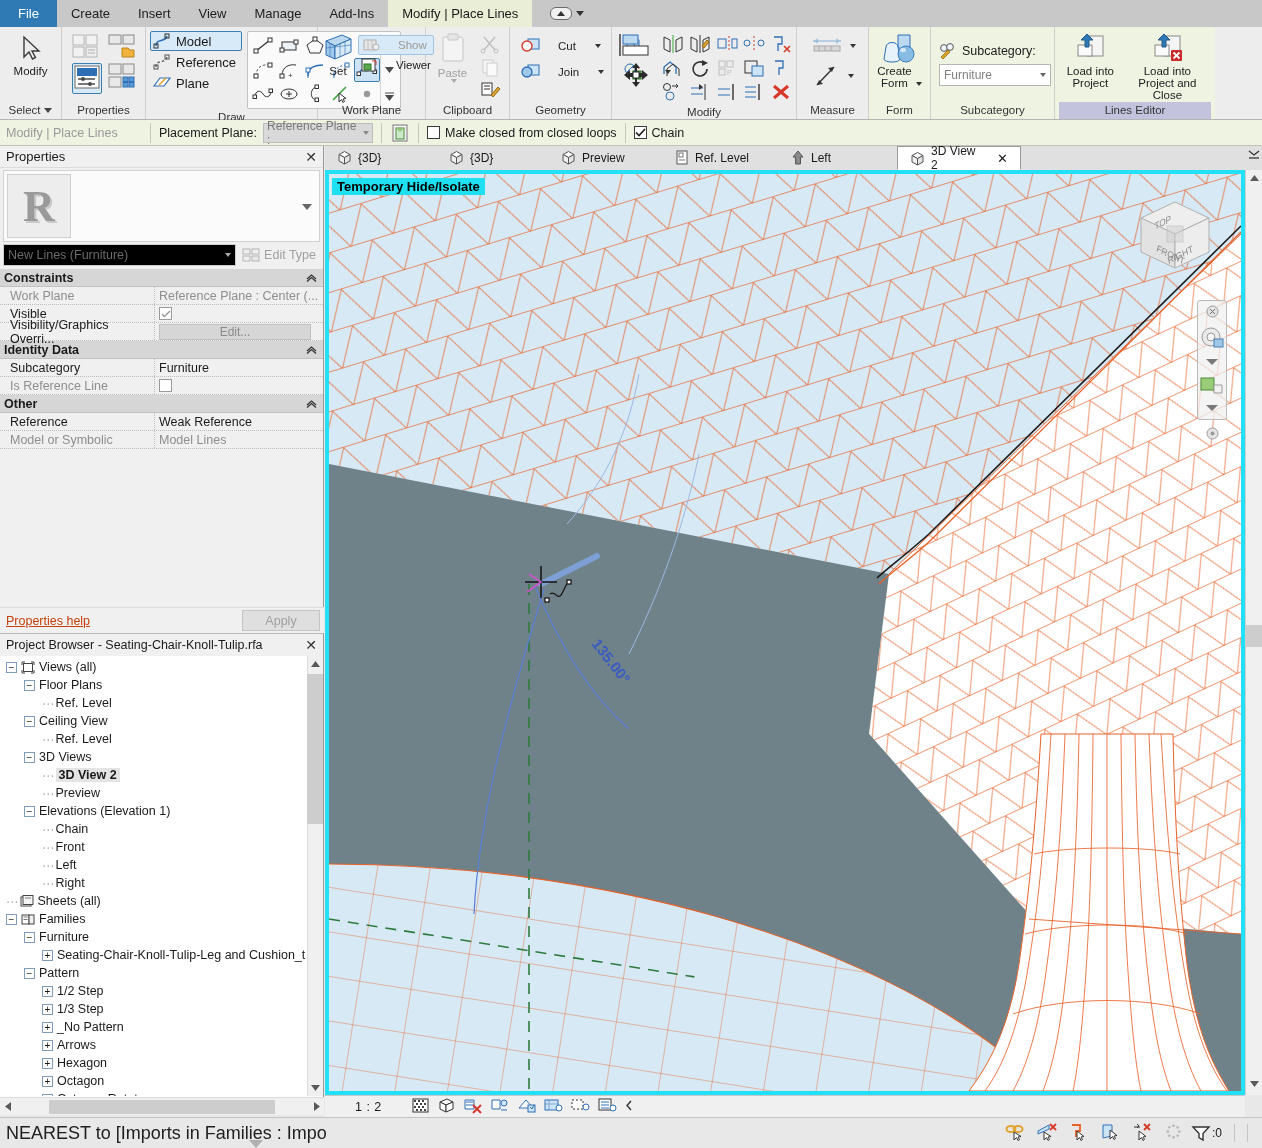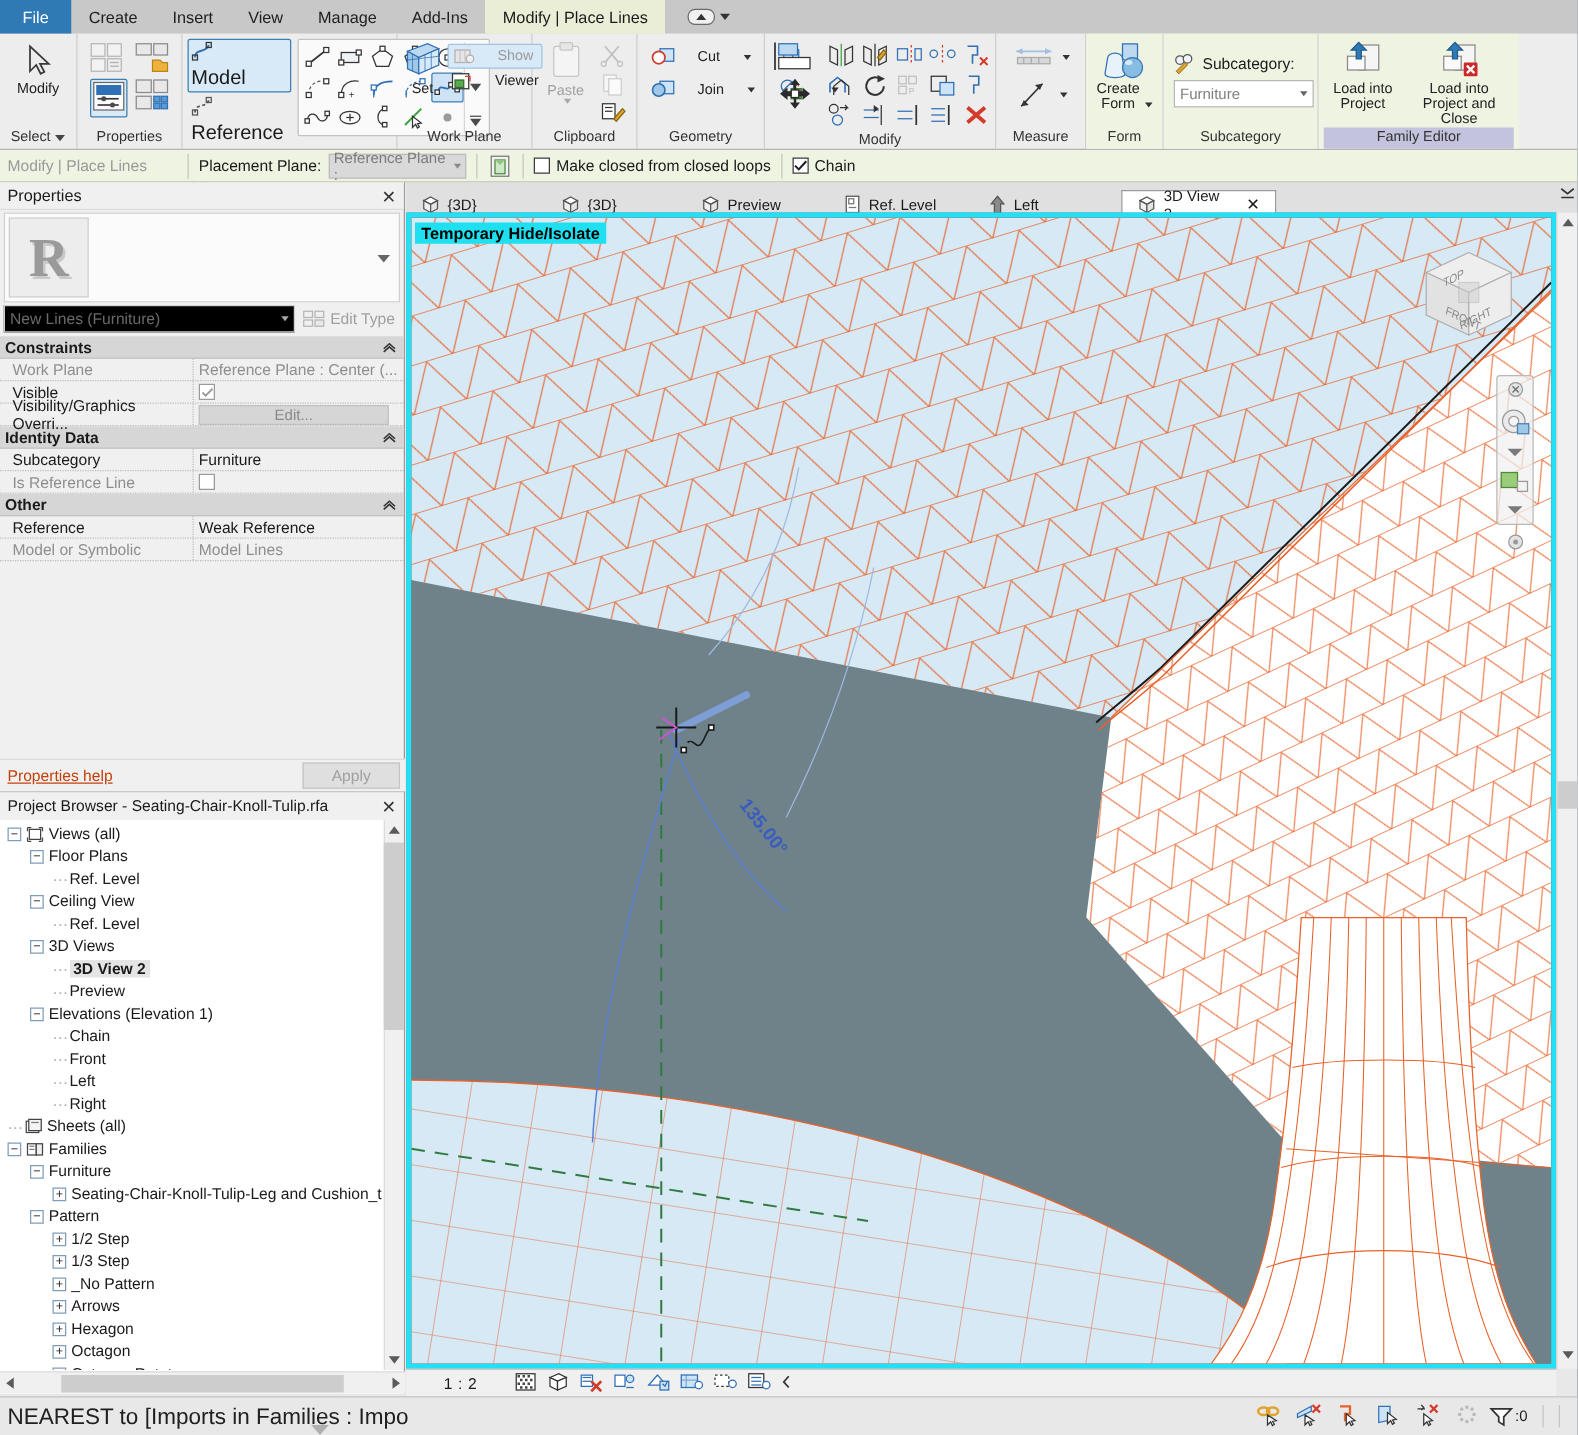--- a/index.html
+++ b/index.html
@@ -74,21 +74,21 @@
     padding:2px; border-radius:2px;
   }
   .drawgrid { display:grid; grid-template-columns:repeat(5,26px); grid-template-rows:repeat(3,24px); }
   .dcell { display:flex;align-items:center;justify-content:center; }
   .dcell.sel { background:#cfe3f7; border:1px solid #3c7fb1; border-radius:2px; }
   .galscroll { width:18px; display:flex; flex-direction:column; justify-content:space-between; align-items:center; border-left:1px solid #d6d6d6; padding:1px 0;}
   .galbtn { width:16px;height:18px; display:flex;align-items:center;justify-content:center; }
 
   
   .mrplist { display:flex; flex-direction:column; gap:1px; }
-  .mrpitem { display:flex;align-items:flex-start;gap:5px;padding:2px 6px 2px 3px; font-size:16px;flex-direction:column; }
+  .mrpitem { display:flex;align-items:center;gap:5px;padding:2px 6px 2px 3px; font-size:13px; }
   .mrpitem.sel { border:1px solid #3c7fb1; background:#d8e9f8; border-radius:2px; padding:1px 5px 1px 2px;}
 
   .subcat-label { display:flex; align-items:center; gap:5px; font-size:12.5px; margin-bottom:3px; }
   .subcat-combo {
     width:112px;height:22px;border:1px solid #b6b6b6;background:#fff;
     display:flex;align-items:center;justify-content:space-between;
     padding:0 4px; font-size:12px; color:#808080;
   }
 
   
@@ -181,21 +181,21 @@
   .sthumb { position:absolute; right:0; top:18px; width:16px; height:150px; background:#cdcdcd; }
   .hscroll {
     position:absolute; left:0; bottom:0; width:324px; height:18px; background:#f0f0f0; border-top:1px solid #dcdcdc;
     display:flex; align-items:center; justify-content:space-between;
   }
   .hthumb { height:14px; background:#cdcdcd; }
 
   
   .viewtabs {
     position:absolute; left:325px; top:146px; width:937px; height:36px;
-    background:#e0e0e0; display:flex; align-items:center; border-bottom:1px solid #9a9a9a;
+    background:#e0e0e0; display:flex; align-items:flex-start; border-bottom:1px solid #9a9a9a;
   }
   .vtab {
     display:flex; align-items:center; gap:6px; height:23px; padding:0 12px;
     font-size:12.5px; color:#1a1a1a; cursor:default;
   }
   .vtab.active { background:#fff; border:1px solid #9a9a9a; border-bottom:1px solid #fff; height:24px; }
   .vtab .tx { font-size:12px; }
 
   
   .canvaswrap {
@@ -781,21 +781,21 @@
             <rect x="21" y="17" width="11" height="11" rx="1" fill="#cc2a2a"></rect>
             <line x1="23.5" y1="19.5" x2="29.5" y2="25.5" stroke="#fff" stroke-width="1.8"></line>
             <line x1="29.5" y1="19.5" x2="23.5" y2="25.5" stroke="#fff" stroke-width="1.8"></line>
           </svg>
           <div class="lbl">
             <div>Load into</div>
             <div>Project and Close</div>
           </div>
         </div>
       </div>
-      <div class="panel-title hl">Family Editor</div>
+      <div class="panel-title hl">Lines Editor</div>
     </div>
   </div>
 
   <div class="optbar">
     <div class="opt-ctx">Modify | Place Lines</div>
     <div class="vsep"></div>
     <span style="margin-right:6px">Placement Plane:</span>
     <div class="pp-combo">
       <span>Reference Plane :</span>
       <span class="dropcaret" style="border-top-color:#8a8a8a"></span>

